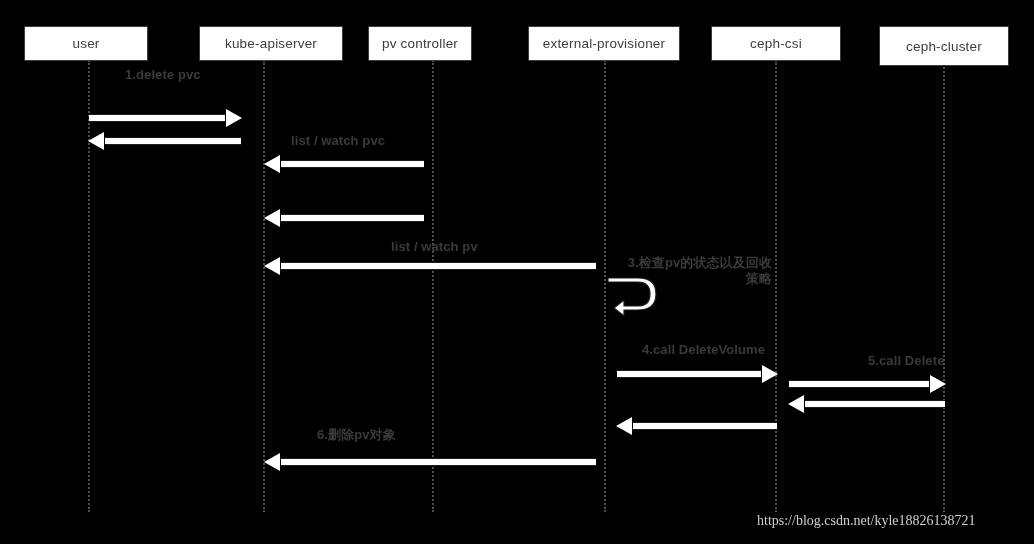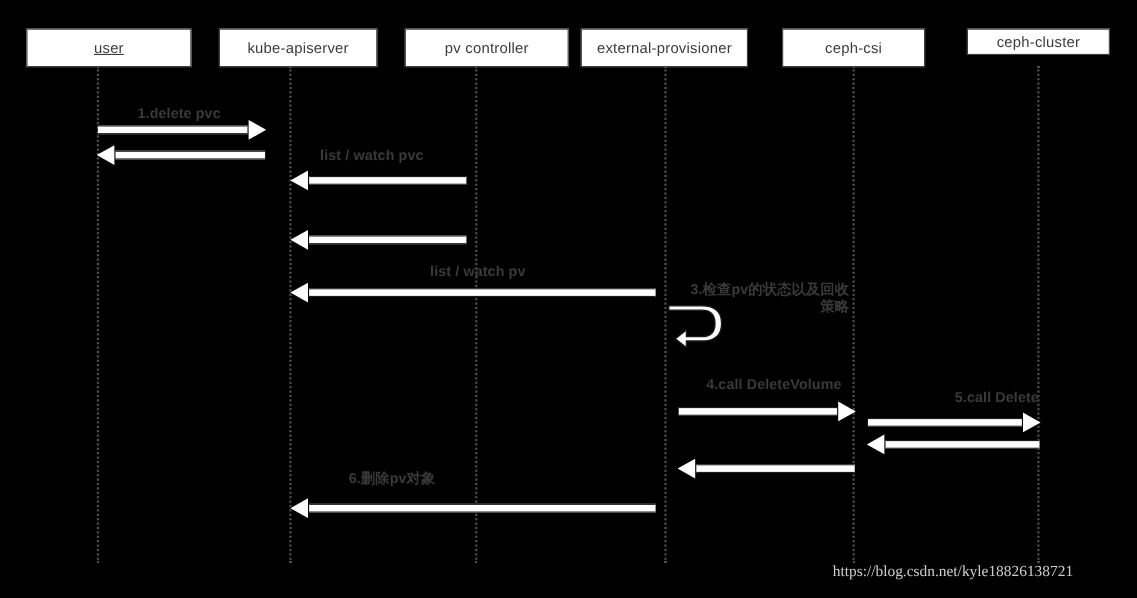--- a/index.html
+++ b/index.html
@@ -72,40 +72,40 @@
 
 <div id="stage">
 
   <div class="lifeline" style="left:88px;  top:60px; height:452px;"></div>
   <div class="lifeline" style="left:263px; top:60px; height:452px;"></div>
   <div class="lifeline" style="left:432px; top:60px; height:452px;"></div>
   <div class="lifeline" style="left:604px; top:60px; height:452px;"></div>
   <div class="lifeline" style="left:775px; top:60px; height:452px;"></div>
   <div class="lifeline" style="left:943px; top:60px; height:452px;"></div>
 
-  <div class="actor-box" style="left:24px; top:26px; width:150px; height:35px;text-decoration:underline;">
+  <div class="actor-box" style="left:24px; top:26px; width:124px; height:35px;">
     <span>user</span>
   </div>
   <div class="actor-box" style="left:199px; top:26px; width:144px; height:35px;">
     <span>kube-apiserver</span>
   </div>
-  <div class="actor-box" style="left:368px; top:26px; width:149px; height:35px;">
+  <div class="actor-box" style="left:368px; top:26px; width:104px; height:35px;">
     <span>pv controller</span>
   </div>
   <div class="actor-box" style="left:711px; top:26px; width:130px; height:35px;">
     <span>ceph-csi</span>
   </div>
   <div class="actor-box" style="left:528px; top:26px; width:152px; height:35px;">
     <span>external-provisioner</span>
   </div>
-  <div class="actor-box" style="left:879px; top:26px; width:130px; height:24px;">
+  <div class="actor-box" style="left:879px; top:26px; width:130px; height:40px;">
     <span>ceph-cluster</span>
   </div>
 
-  <div class="msg-label" style="left:125px; top:95px;">1.delete pvc</div>
+  <div class="msg-label" style="left:125px; top:67px;">1.delete pvc</div>
   <div class="msg right" style="left:89px; top:114px; width:152px; height:8px;">
     <div class="shaft" style="width:136px;"></div>
     <div class="head"></div>
   </div>
 
   <div class="msg left" style="left:89px; top:137px; width:152px; height:8px;">
     <div class="shaft" style="left:16px; width:136px;"></div>
     <div class="head"></div>
   </div>
 

